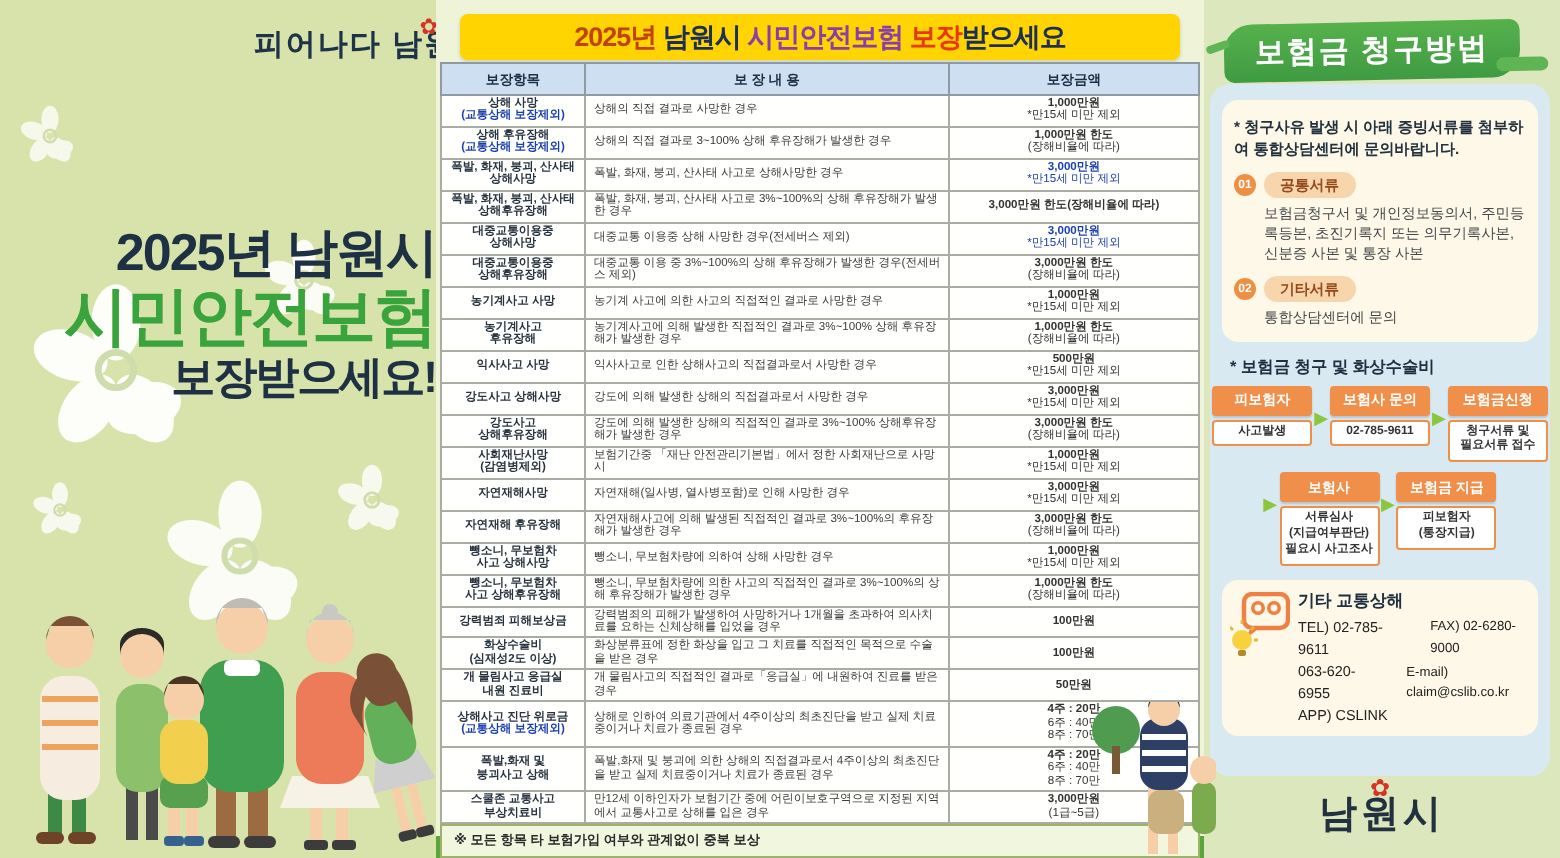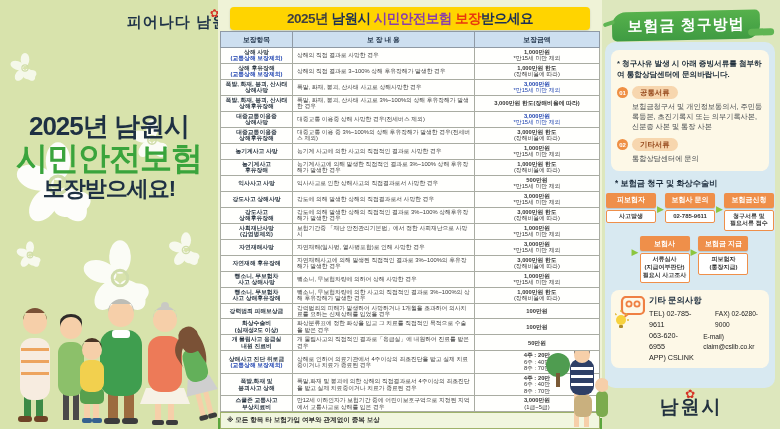--- a/index.html
+++ b/index.html
@@ -3,31 +3,31 @@
 <meta charset="utf-8">
 <style>
   html,body{margin:0;padding:0;}
   body{width:780px;height:429px;position:relative;overflow:hidden;
        font-family:"Liberation Sans","DejaVu Sans",sans-serif;-webkit-font-smoothing:antialiased;}
   .panel{position:absolute;top:0;height:429px;}
   
   #left{left:0;width:242px;background:#d8e3ac;}
   .brand{position:absolute;top:13px;right:14px;font-size:15px;font-weight:800;color:#1e3248;letter-spacing:1px;}
   .brand .flw{position:absolute;top:-6px;right:8px;color:#d63327;font-size:11px;}
-  .ltitle{position:absolute;top:112px;left:0;width:218px;text-align:center;line-height:1.12;}
+  .ltitle{position:absolute;top:112px;left:0;width:218px;text-align:right;line-height:1.12;}
   .lt1{font-size:26px;font-weight:900;color:#1e3043;letter-spacing:-1px;}
   .lt2{font-size:32px;font-weight:900;color:#3aa43c;letter-spacing:-1px;}
   .lt3{font-size:22px;font-weight:900;color:#1e3043;letter-spacing:-1px;}
   #left svg{position:absolute;left:0;top:0;}
   
   #mid{left:218px;width:384px;background:#eff3d7;}
   .banner{position:absolute;left:12px;top:7px;width:360px;height:23px;background:#ffd400;border-radius:4px;
           display:flex;align-items:center;justify-content:center;font-weight:800;font-size:13.5px;letter-spacing:-0.5px;
           box-shadow:0 1px 2px rgba(0,0,0,.15);white-space:pre;}
-  .bg-grn{color:#404040;} .bg-nvy{color:#1c2f56;} .bg-pur{color:#8a3fa8;} .bg-red{color:#e8380d;}
+  .bg-grn{color:#c2410c;} .bg-nvy{color:#1c2f56;} .bg-pur{color:#8a3fa8;} .bg-red{color:#e8380d;}
   .tablewrap{position:absolute;left:2px;top:31px;width:380px;z-index:3;}
   table{width:100%;border-collapse:collapse;background:#fffffd;table-layout:fixed;}
   th{background:#cddff0;border:1px solid #8f9aa5;font-size:6.8px;padding:2.5px 0;color:#1c2f46;}
   td{border:1px solid #a9aca2;font-size:5.8px;line-height:1.12;padding:1px 2px;color:#333;vertical-align:middle;}
   td.item{text-align:center;font-weight:bold;color:#26323e;}
   td.desc{text-align:left;padding-left:4px;color:#3a3a3a;}
   td.amt{text-align:center;}
   td.amt div.first{font-weight:bold;}
   .blue{color:#1a3fae !important;}
   .footnote{margin-top:0;background:#f1f6df;border:1px solid #9fb26b;font-size:6.6px;font-weight:bold;
@@ -513,21 +513,21 @@
     <div class="card card2">
       <svg class="inqicon" width="30" height="32" viewBox="0 0 30 32">
         <rect x="7" y="1" width="22" height="17" rx="4" fill="none" stroke="#ef8043" stroke-width="2.2"></rect>
         <path d="M11 17 l-4 7 l9 -7 z" fill="#ef8043"></path>
         <circle cx="14" cy="8" r="2.6" fill="none" stroke="#ef8043" stroke-width="1.8"></circle>
         <circle cx="22" cy="8" r="2.6" fill="none" stroke="#ef8043" stroke-width="1.8"></circle>
         <circle cx="6" cy="24" r="5" fill="#f7d23e"></circle>
           <rect x="4" y="29" width="4" height="3" rx="1" fill="#b08d2a"></rect>
         <path d="M6 16 v-2 M0 24 h-2 M12 24 h2 M1.5 19 l-1.5 -1.5 M10.5 19 l1.5 -1.5" stroke="#e2b93b" stroke-width="1.4"></path>
       </svg>
-      <div class="ctitle">기타 문의사항</div>
+      <div class="ctitle">기타 교통상해</div>
       <div id="contact-root">
           <div class="cline">
             <span>TEL) 02-785-9611</span>
             <span class="r">FAX) 02-6280-9000</span>
           </div>
           <div class="cline">
             <span>063-620-6955</span>
             <span class="r">E-mail) claim@cslib.co.kr</span>
           </div>
           <div class="cline">

